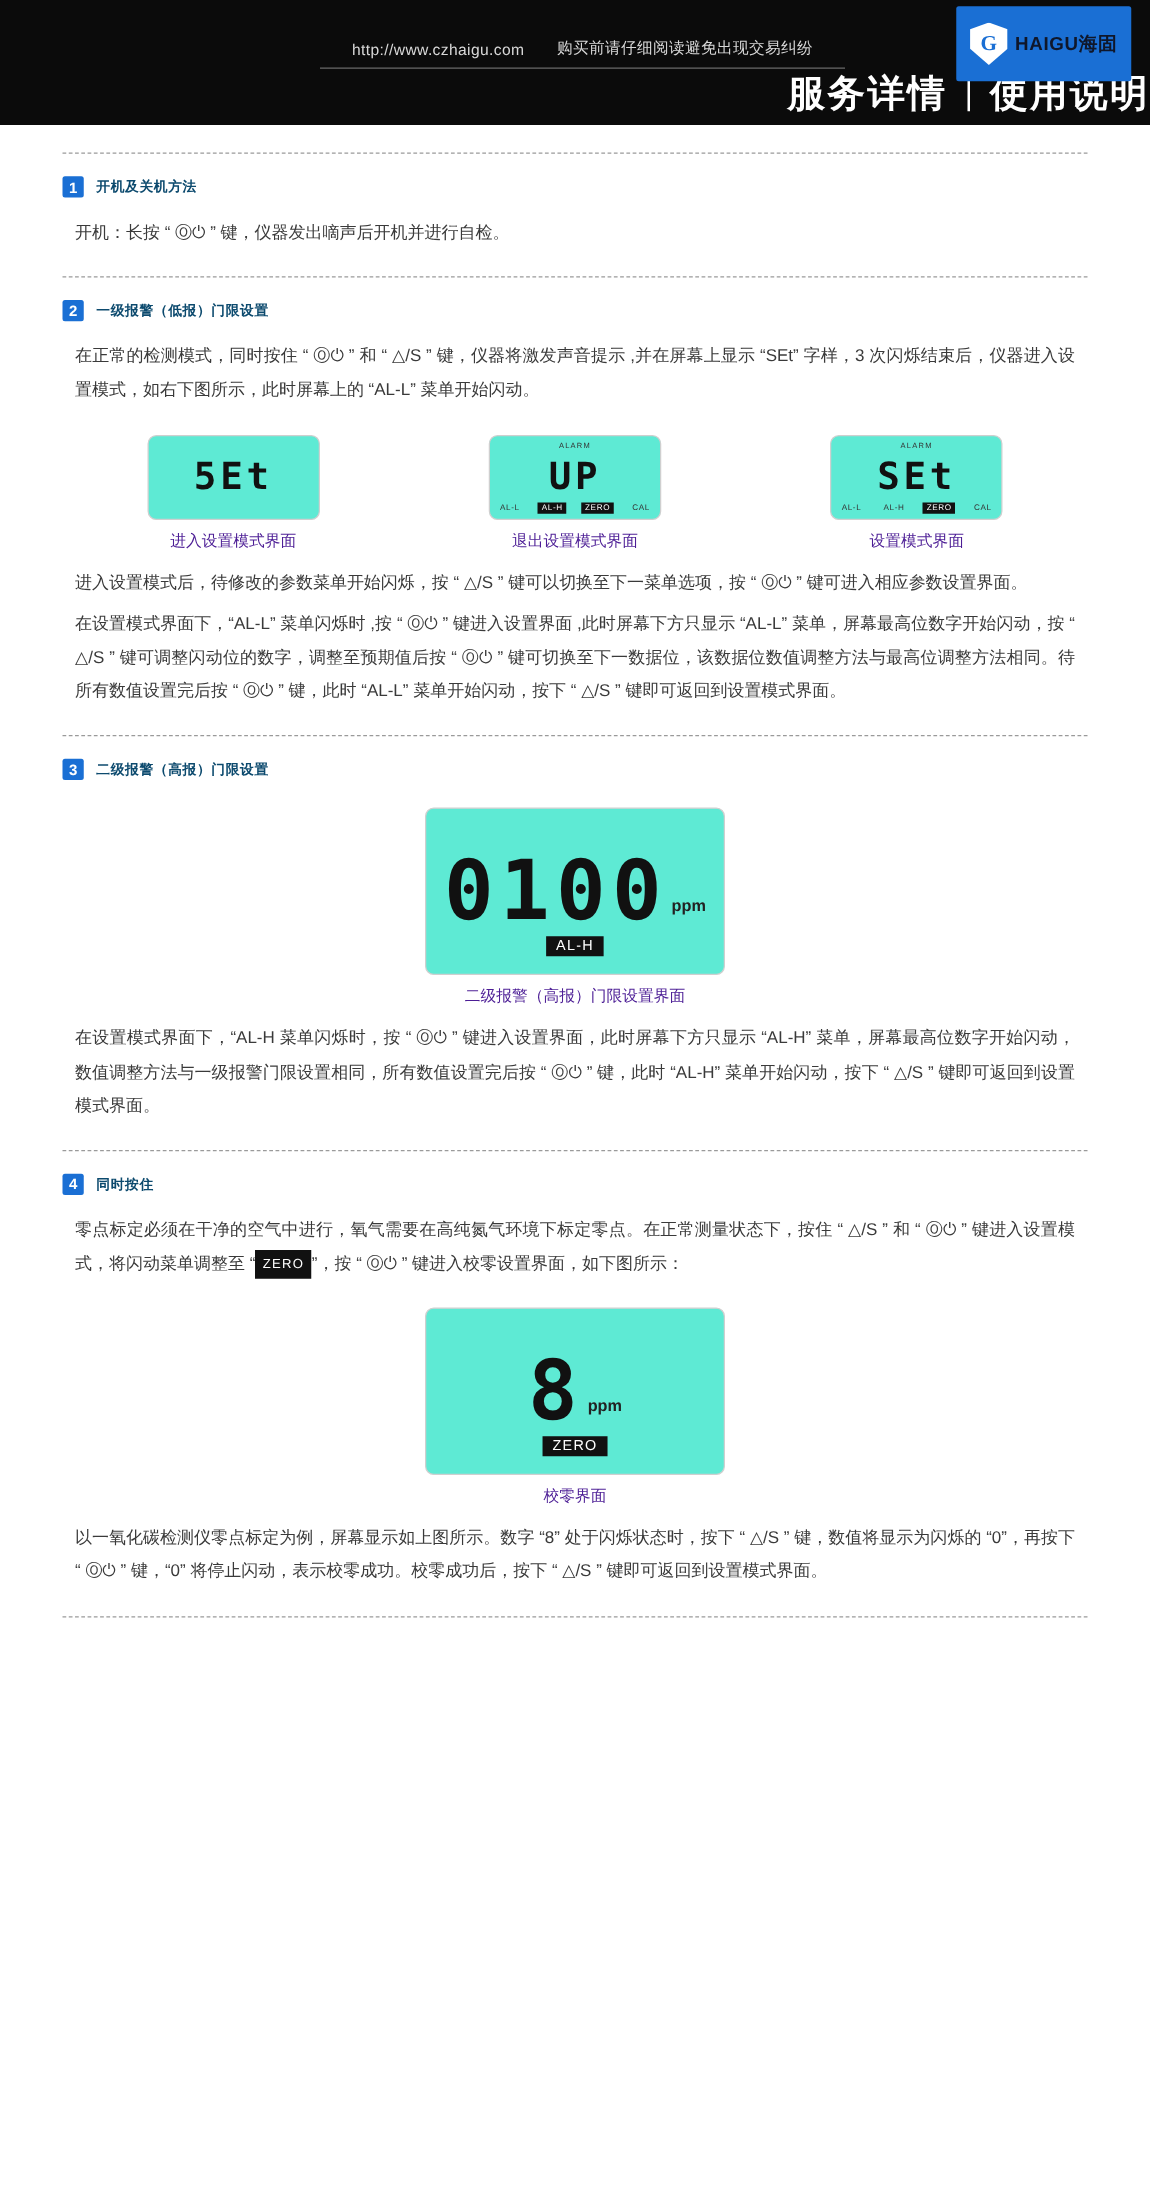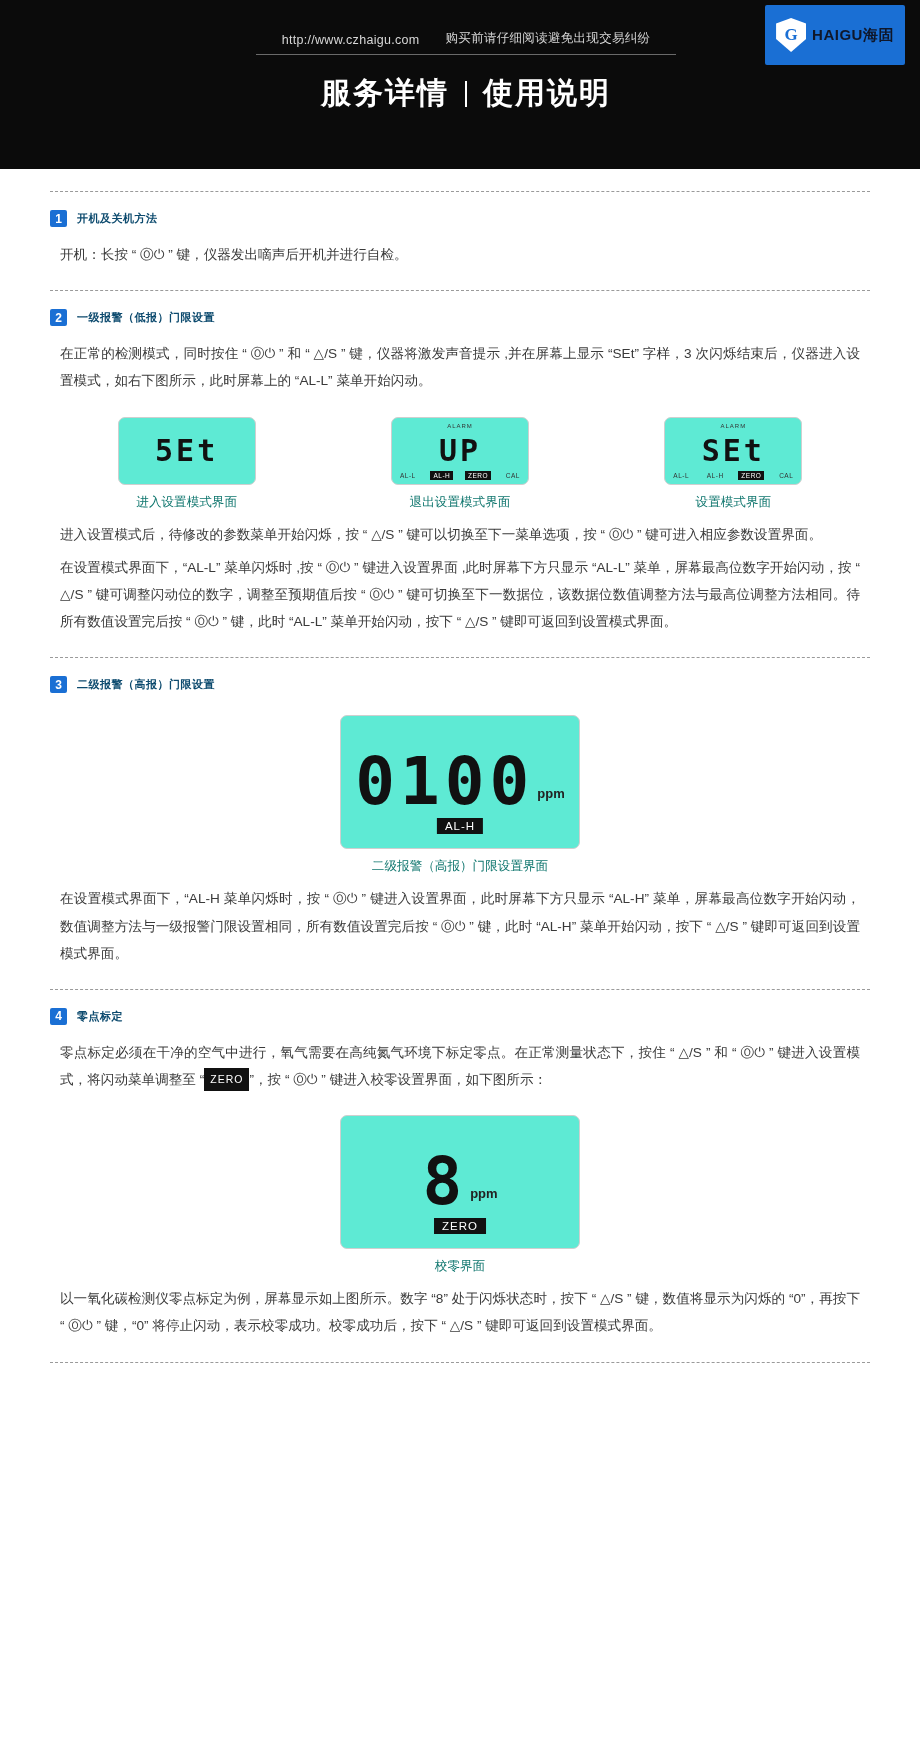--- a/index.html
+++ b/index.html
@@ -6,34 +6,34 @@
   body{
     width:920px;
     background:#ffffff;
     font-family:"Liberation Sans","DejaVu Sans",sans-serif;
     color:#222;
   }
   .page{width:920px;position:relative;}
 
   
   .header{
-    height:169px;background:#0b0b0b;position:relative;padding-left:12px;
+    height:100px;background:#0b0b0b;position:relative;padding-left:12px;
   }
   .header-top{
     display:flex;align-items:center;justify-content:center;
     padding-top:30px;
   }
   .hdr-links{
     display:flex;align-items:flex-end;gap:26px;
     border-bottom:1px solid #6a6a6a;padding-bottom:7px;
     width:420px;justify-content:center;
   }
   .hdr-links span{color:#d8d8d8;font-size:12.5px;letter-spacing:.3px;}
   .header-title{
-    margin-top:18px;text-align:center;color:#ffffff;
+    text-align:right;color:#ffffff;
     font-size:30px;font-weight:bold;letter-spacing:2px;
   }
   .header-title .bar{
     display:inline-block;width:2px;height:26px;background:#ffffff;
     vertical-align:-4px;margin:0 16px;
   }
   .logo{
     position:absolute;right:15px;top:5px;width:140px;height:60px;
     background:#1a6fd4;border-radius:2px;
     display:flex;align-items:center;justify-content:center;gap:6px;
@@ -60,21 +60,21 @@
   .sect-title{color:#0c4a6e;font-size:11px;font-weight:bold;letter-spacing:.5px;}
 
   p.para{
     font-size:13.6px;line-height:2.0;color:#3a3a3a;margin:0 0 6px 0;
     padding:0 10px;text-align:justify;
   }
 
   
   .figrow{display:flex;justify-content:space-around;align-items:flex-start;margin:22px 0 10px 0;}
   .figcell{display:flex;flex-direction:column;align-items:center;gap:9px;}
-  .caption{font-size:12.6px;color:#0f766e;}
+  .caption{font-size:12.6px;color:#4c1d95;}
 
   .lcd{
     border:1px solid #cfcfcf;border-radius:7px;background:#5eead4;
     position:relative;display:flex;flex-direction:column;
     justify-content:center;align-items:center;
   }
   .lcd.small{width:136px;height:66px;}
   .lcd.big{width:238px;height:132px;}
 
   .seg{
@@ -211,21 +211,21 @@
         </div>
         <div class="caption">二级报警（高报）门限设置界面</div>
       </div>
     </div>
 
     <p class="para">在设置模式界面下，“AL-H 菜单闪烁时，按 “ Ⓞ⏻ ” 键进入设置界面，此时屏幕下方只显示 “AL-H” 菜单，屏幕最高位数字开始闪动，数值调整方法与一级报警门限设置相同，所有数值设置完后按 “ Ⓞ⏻ ” 键，此时 “AL-H” 菜单开始闪动，按下 “ △/S ” 键即可返回到设置模式界面。</p>
 
     <div class="divider"></div>
     <div class="sect-head">
       <div class="num-box">4</div>
-      <div class="sect-title">零点标定</div>
+      <div class="sect-title">同时按住</div>
     </div>
 
     <p class="para"><span>零点标定必须在干净的空气中进行，氧气需要在高纯氮气环境下标定零点。在正常测量状态下，按住 “ △/S ” 和 “ Ⓞ⏻ ” 键进入设置模式，将闪动菜单调整至 “</span><span class="inline-zero">ZERO</span><span>”，按 “ Ⓞ⏻ ” 键进入校零设置界面，如下图所示：</span></p>
 
     <div class="figrow">
       <div class="figcell">
         <div class="lcd big">
           <div>
             <span class="seg">8</span><span class="ppm">ppm</span>
           </div>

